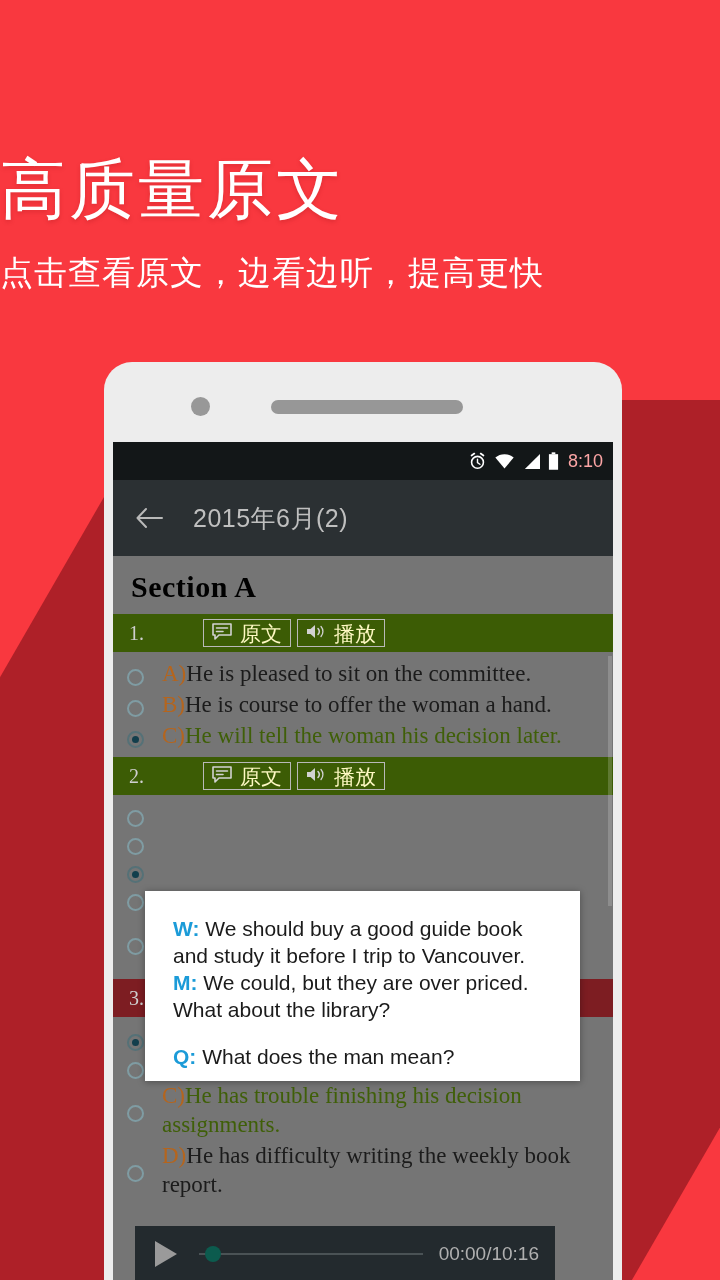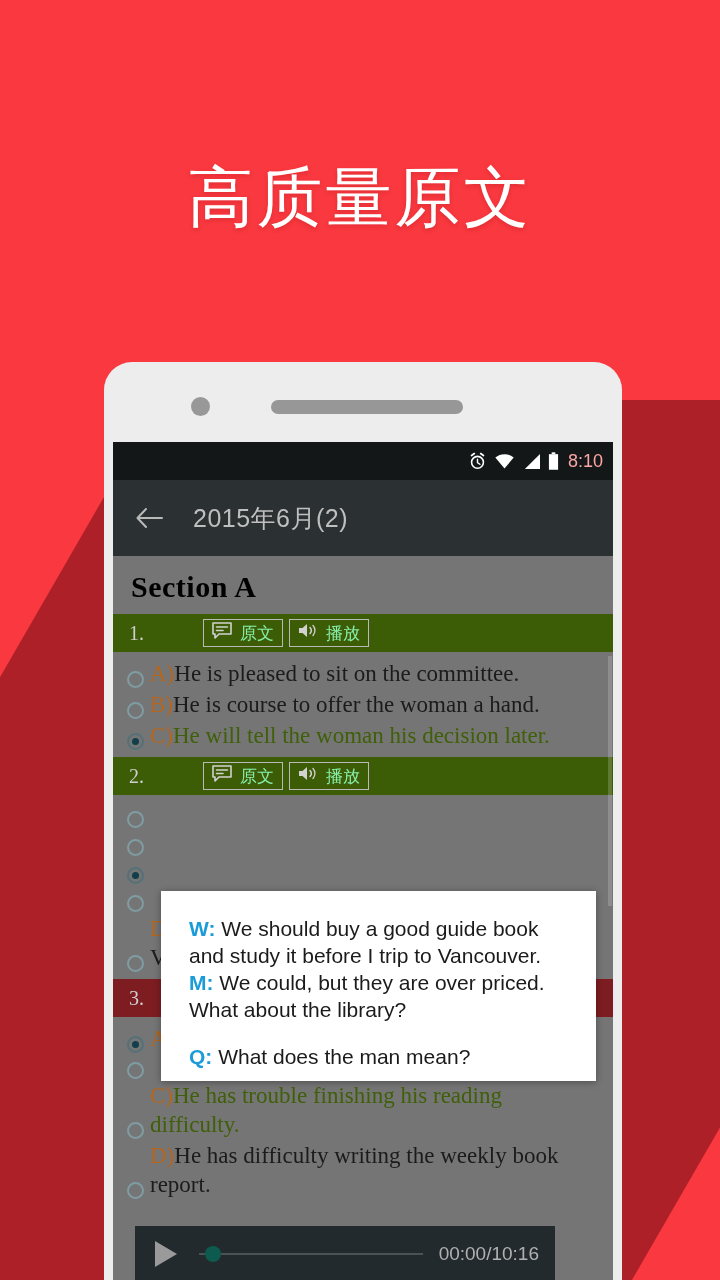--- a/index.html
+++ b/index.html
@@ -5,22 +5,22 @@
   * { box-sizing: border-box; margin: 0; padding: 0; }
   html, body {
     width: 720px; height: 1280px;
     overflow: hidden;
     font-family: "Liberation Sans", sans-serif;
   }
   body { background: #f9383f; position: relative; }
 
   
   .promo {
-    position: absolute; top: 8px; left: 0; width: 720px;
-    text-align: center; color: #ffffff; z-index: 5;
+    position: absolute; top: 0; left: 0; width: 720px;
+    color: #ffffff; z-index: 5;
   }
   .promo-title {
     margin-top: 148px;
     font-size: 66px;
     line-height: 82px;
     letter-spacing: 3px;
     font-weight: 400;
     text-shadow: 0 2px 4px rgba(150,15,20,.25);
   }
   .promo-sub {
@@ -124,30 +124,31 @@
   .qband.wrong   { background: #7d1d22; }
   .qnum {
     color: #cfcfcf; font-size: 20px;
     font-family: "Liberation Serif", serif;
     width: 74px;
   }
   .qbtn {
     display: flex; align-items: center; gap: 8px;
     border: 1px solid #b9b9b9;
     height: 28px; padding: 0 8px;
-    color: #86efac; font-size: 17px;
+    color: #fef9c3; font-size: 21px;
     margin-right: 6px;
   }
   .qbtn-label { line-height: 19px; }
 
   
   .opts { padding: 6px 0 6px 0; }
   .opt {
-    display: flex; align-items: flex-end;
+    display: flex; align-items: center;
     padding: 1px 20px 1px 14px;
+    gap: 12px;
   }
   .radio {
     flex: 0 0 auto;
     width: 17px; height: 17px; border-radius: 50%;
     border: 2px solid #7f9ca3;
     margin-top: 7px; margin-right: 6px;
     position: relative;
     background: transparent;
   }
   .radio.on { border-color: #557177; }
@@ -167,21 +168,20 @@
 
   
   .dialog {
     position: absolute;
     left: 32px; top: 335px;
     width: 435px; height: 190px;
     background: #ffffff;
     z-index: 20;
     box-shadow: 0 1px 7px rgba(0,0,0,.35);
     padding: 24px 22px 0 28px;
-    margin-left: 16px;
   }
   .dlg-line {
     font-size: 21px; line-height: 27px;
     color: #1b1b1b;
     font-family: "Liberation Sans", sans-serif;
   }
   .spk { color: #1b9bd8; font-weight: bold; }
   .dlg-gap { height: 20px; }
 
   
@@ -227,20 +227,21 @@
 </style>
 </head>
 <body>
 
 <div class="shadow-clip">
   <div class="phone-shadow"></div>
 </div>
 
 <div class="promo">
   <div class="promo-title">高质量原文</div>
+  <div class="promo-sub">点击查看原文，边看边听，提高更快</div>
 </div>
 
 <div class="phone">
   <div class="phone-top">
     <div class="cam-dot"></div>
     <div class="speaker"></div>
   </div>
 
   <div class="screen">
 
@@ -391,21 +392,21 @@
       <div class="opts">
         <div class="opt">
           <span class="radio on"></span>
           <span class="opt-text"><span class="opt-letter">A)</span><span>He regrets having taken the history course.</span></span>
         </div>
         <div class="opt">
           <span class="radio"></span>
         </div>
         <div class="opt">
           <span class="radio"></span>
-          <span class="opt-text answer"><span class="opt-letter">C)</span><span>He has trouble finishing his reading difficulty.</span></span>
+          <span class="opt-text answer"><span class="opt-letter">C)</span><span>He has trouble finishing his decision assignments.</span></span>
         </div>
         <div class="opt">
           <span class="radio"></span>
           <span class="opt-text"><span class="opt-letter">D)</span><span>He has difficulty writing the weekly book report.</span></span>
         </div>
       </div>
 
       <div class="scrollbar"></div>
 
       <div class="dialog">

